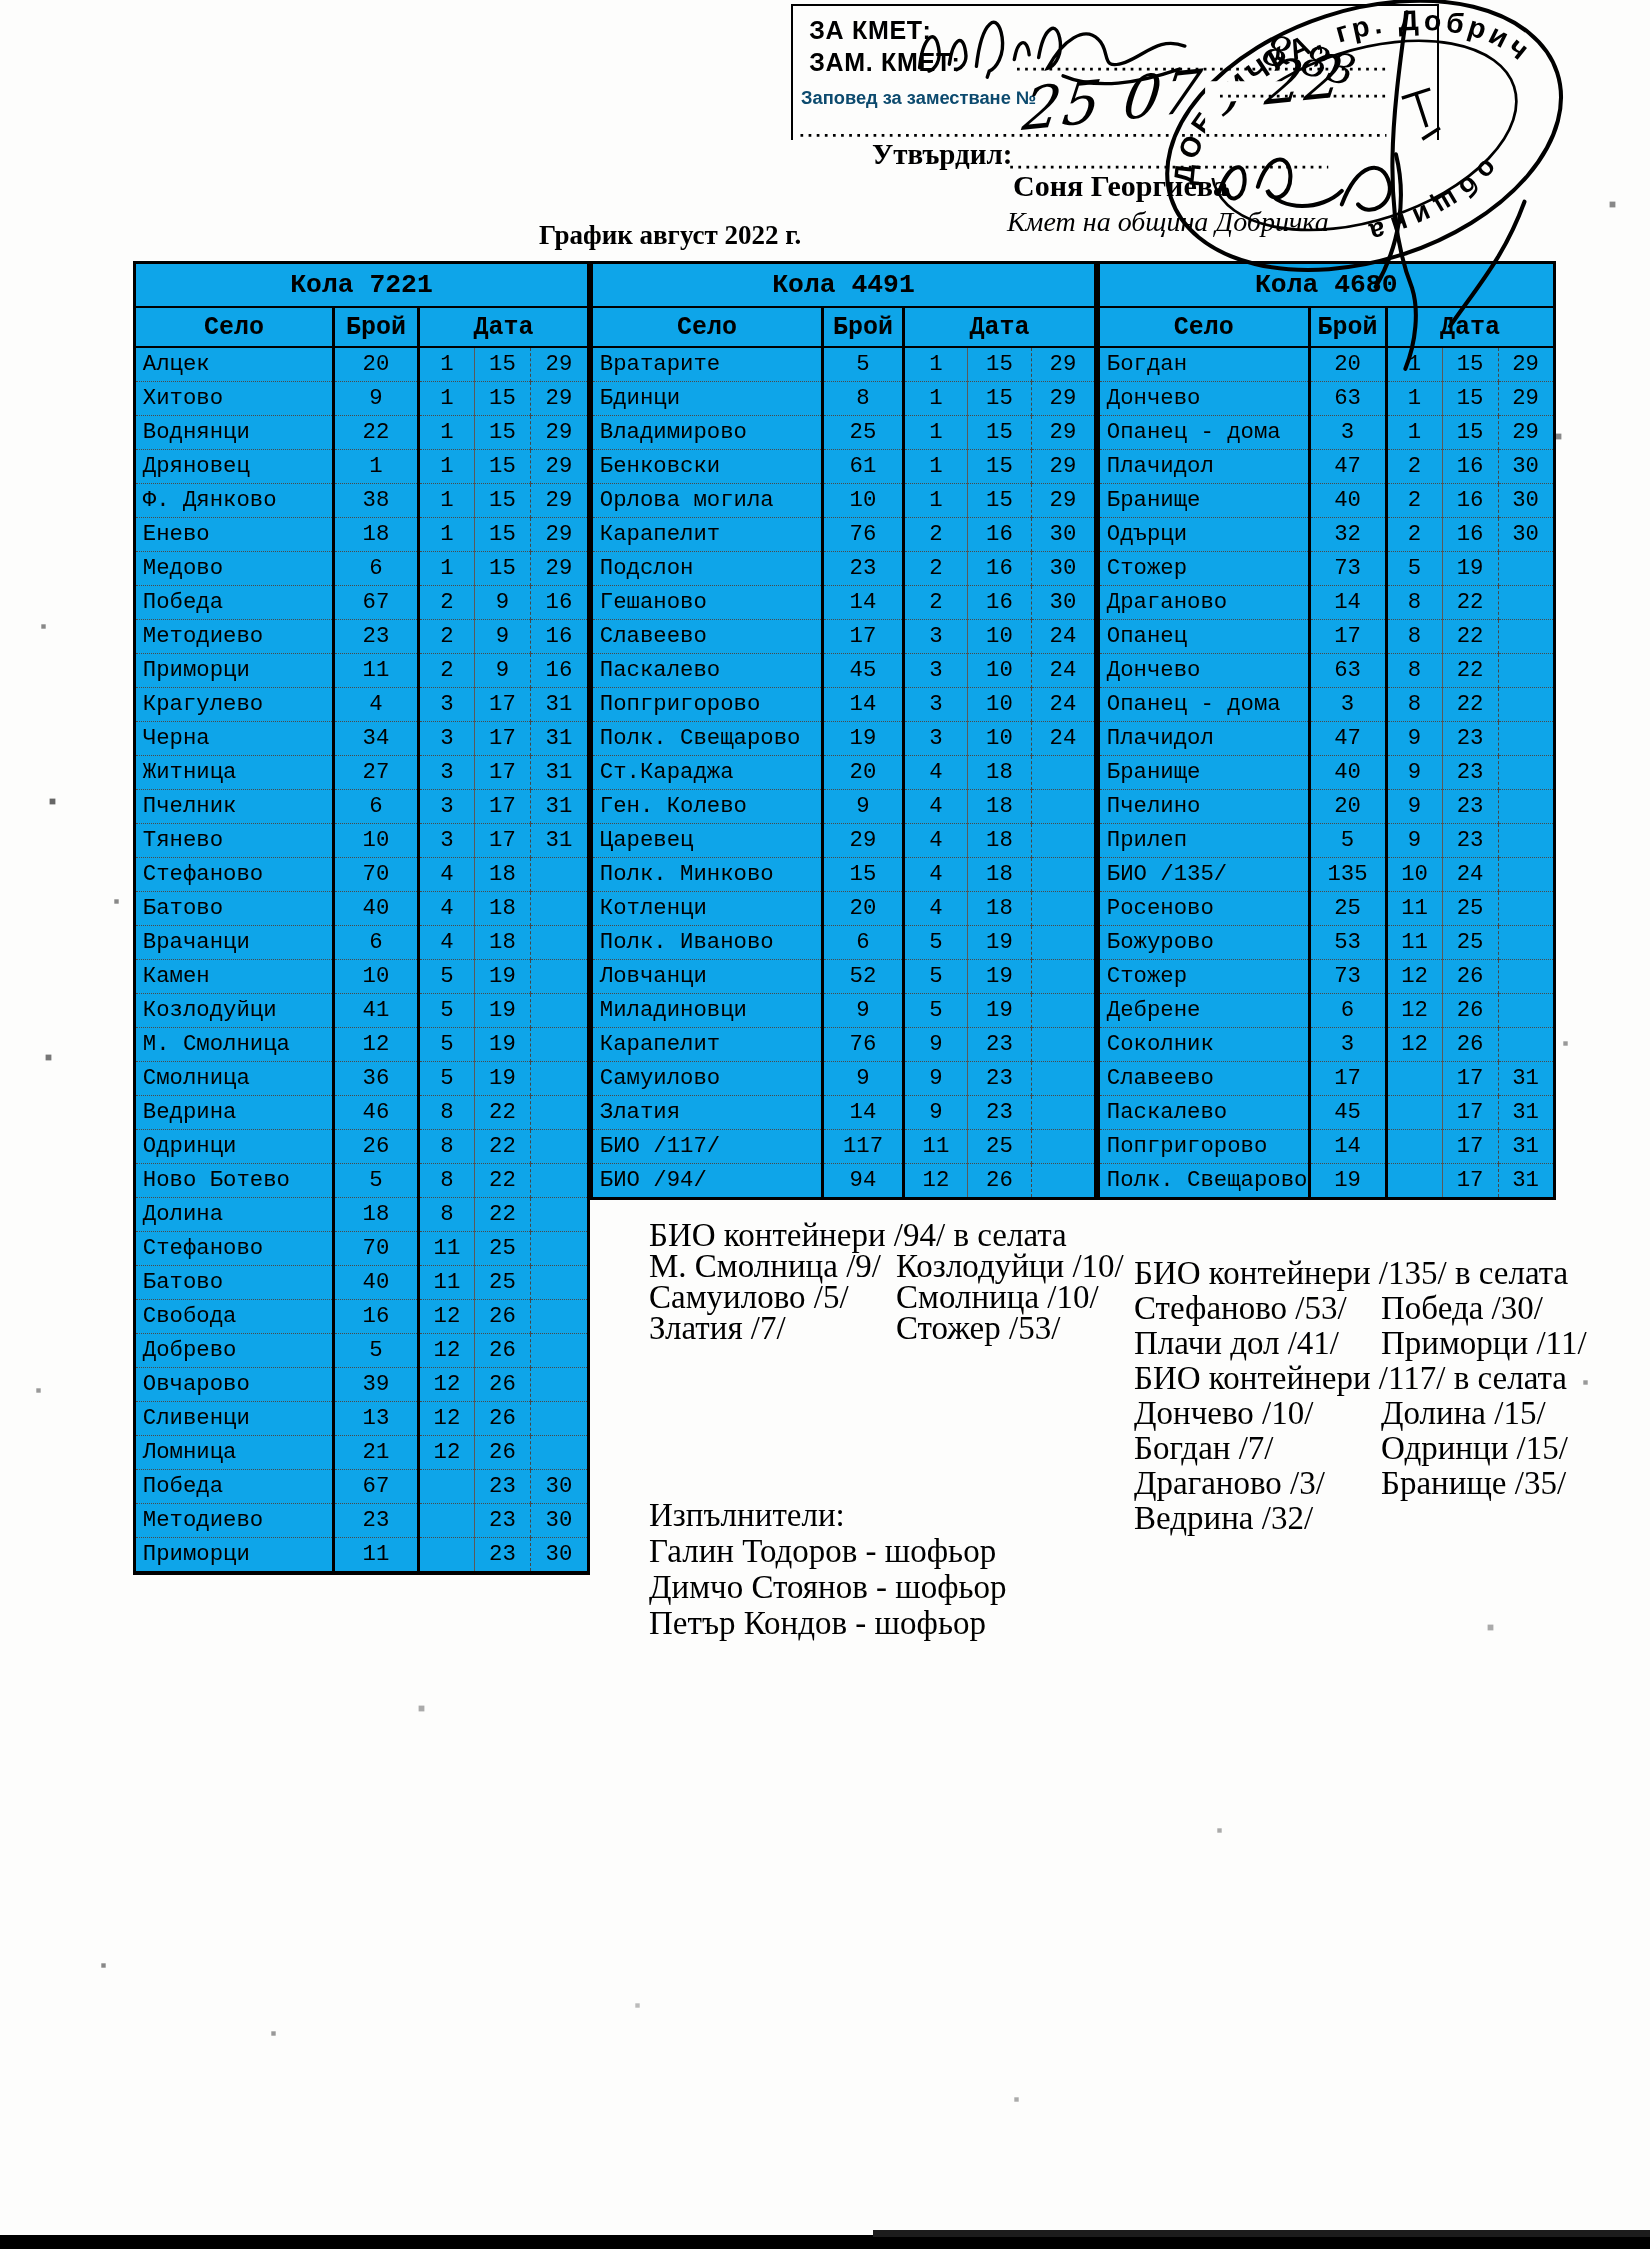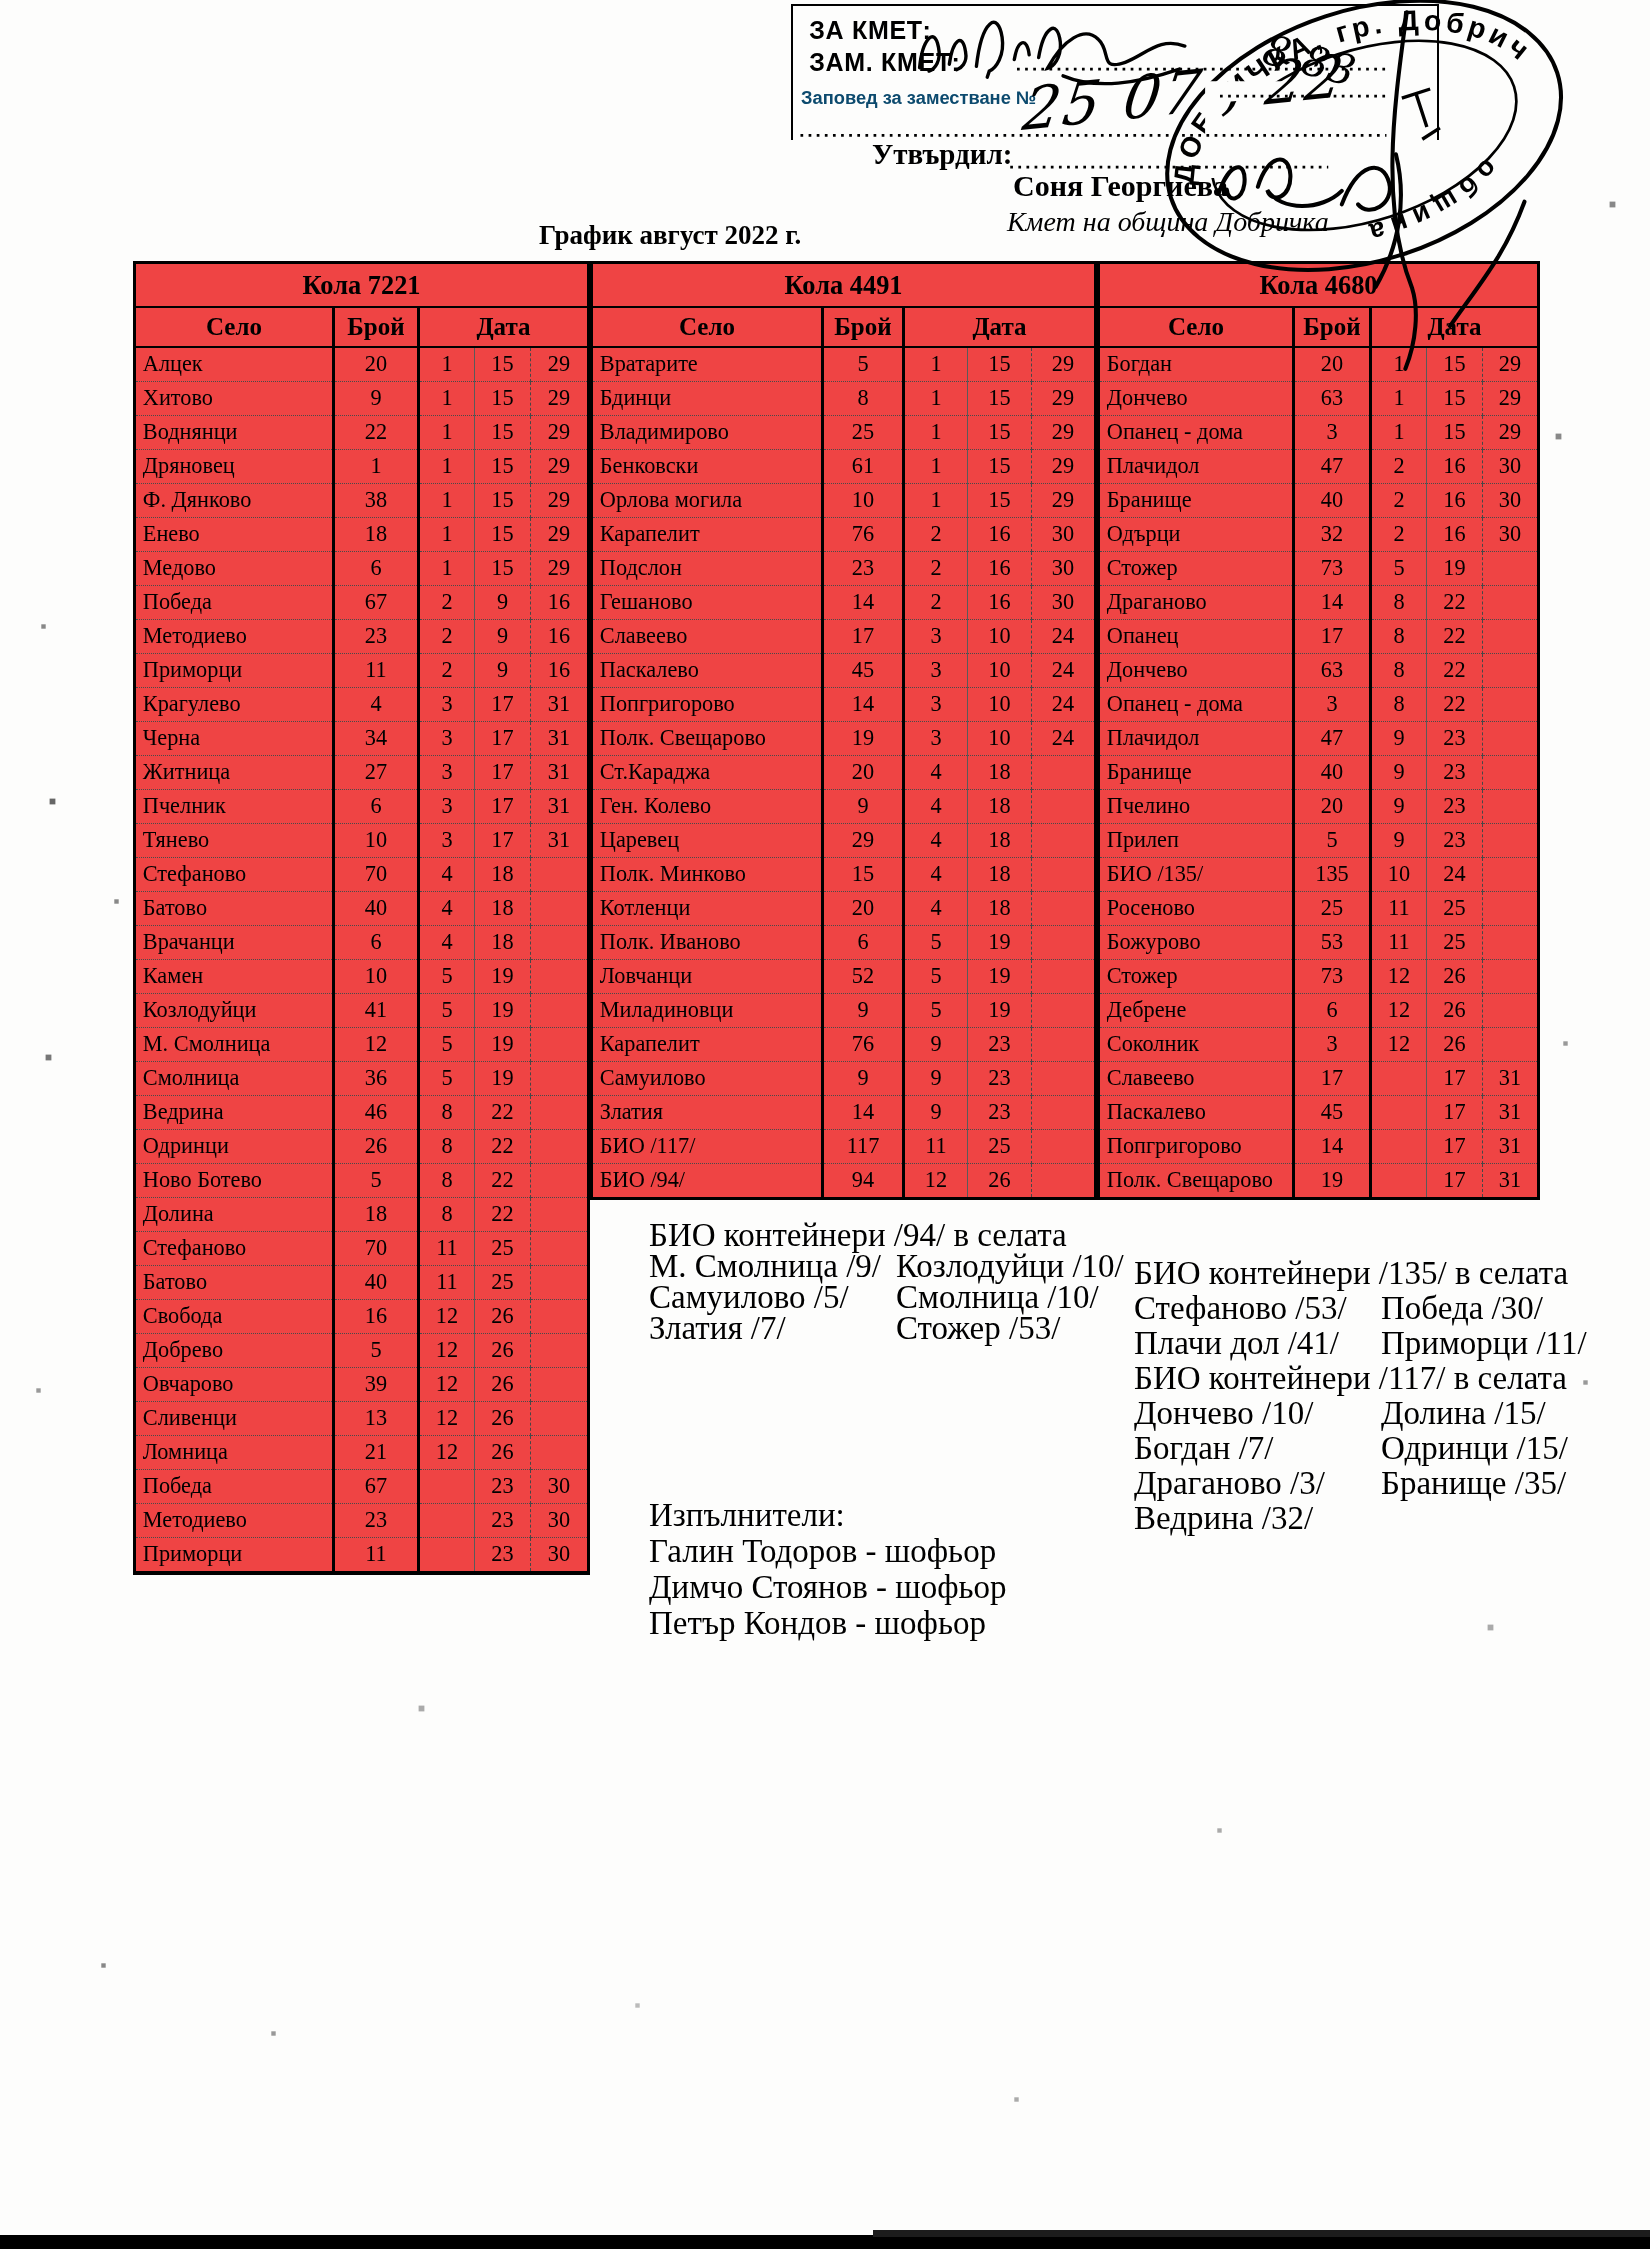--- a/index.html
+++ b/index.html
@@ -15,21 +15,21 @@
       font-weight:bold;font-size:25px;letter-spacing:0.7px;}
   .approval-box .l3{position:absolute;left:8.1px;top:81px;font-family:"Liberation Sans",sans-serif;
       font-weight:600;font-size:18.3px;color:#0c4a6e;}
   .utvardil{position:absolute;left:872px;top:138px;font-size:29px;font-weight:bold;}
   .signer-name{position:absolute;left:1013px;top:169px;font-size:30px;font-weight:bold;white-space:nowrap;}
   .signer-role{position:absolute;left:1007px;top:206px;font-size:28px;font-style:italic;white-space:nowrap;}
   
   .ink-overlay{position:absolute;left:745px;top:0;width:906px;height:379px;z-index:6;pointer-events:none;}
   
   .tables{position:absolute;left:133px;top:261px;display:flex;align-items:flex-start;z-index:2;}
-  table.t{border-collapse:collapse;table-layout:fixed;border:3.4px solid #000;background:#ef4444;}
+  table.t{border-collapse:collapse;table-layout:fixed;border:3.4px solid #000;background:#0ea5e9;font-family:Liberation Mono, monospace;}
   table.t.s1{border-bottom:4.7px solid #000;}
   .t th{font-weight:bold;font-size:25px;padding:0;white-space:nowrap;overflow:hidden;}
   .t th.car{height:42px;border-bottom:2.7px solid #000;font-size:26.4px;}
   .t th.sub{height:38px;border-bottom:2.7px solid #000;}
   .t th.h-selo,.t th.h-broy{border-right:3.4px solid #000;margin-top:32px;}
   .t td{height:33px;padding:0;font-size:22.3px;text-align:center;white-space:nowrap;
         overflow:hidden;border-top:1.4px dotted #4a4a4a;line-height:32.5px;}
   .t tbody tr:first-child td{border-top:none;}
   .t td.c0{text-align:left;padding-left:6.8px;border-right:3.4px solid #000;}
   .t td.c1{border-right:3.4px solid #000;}

